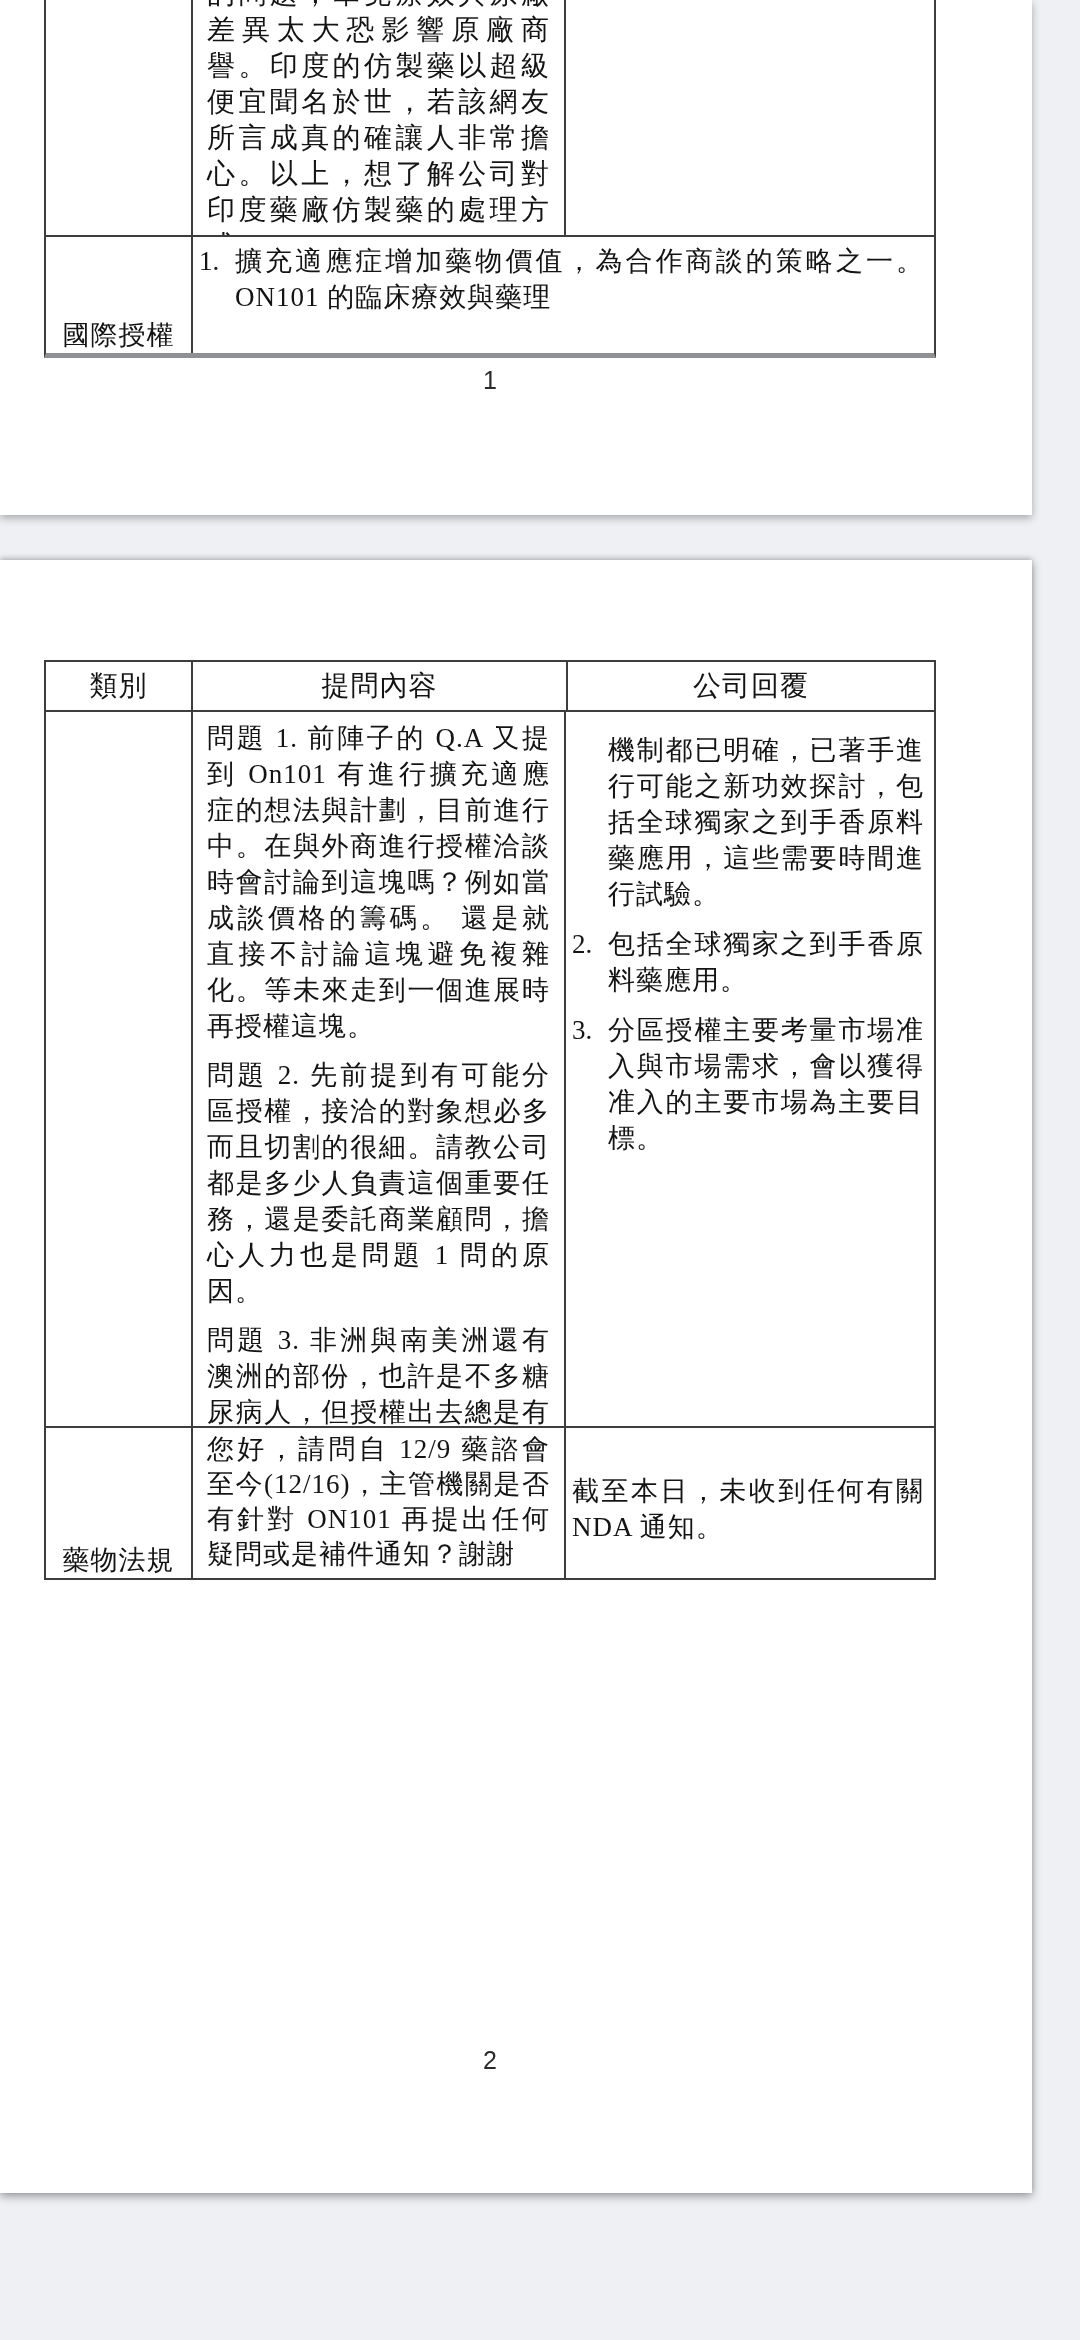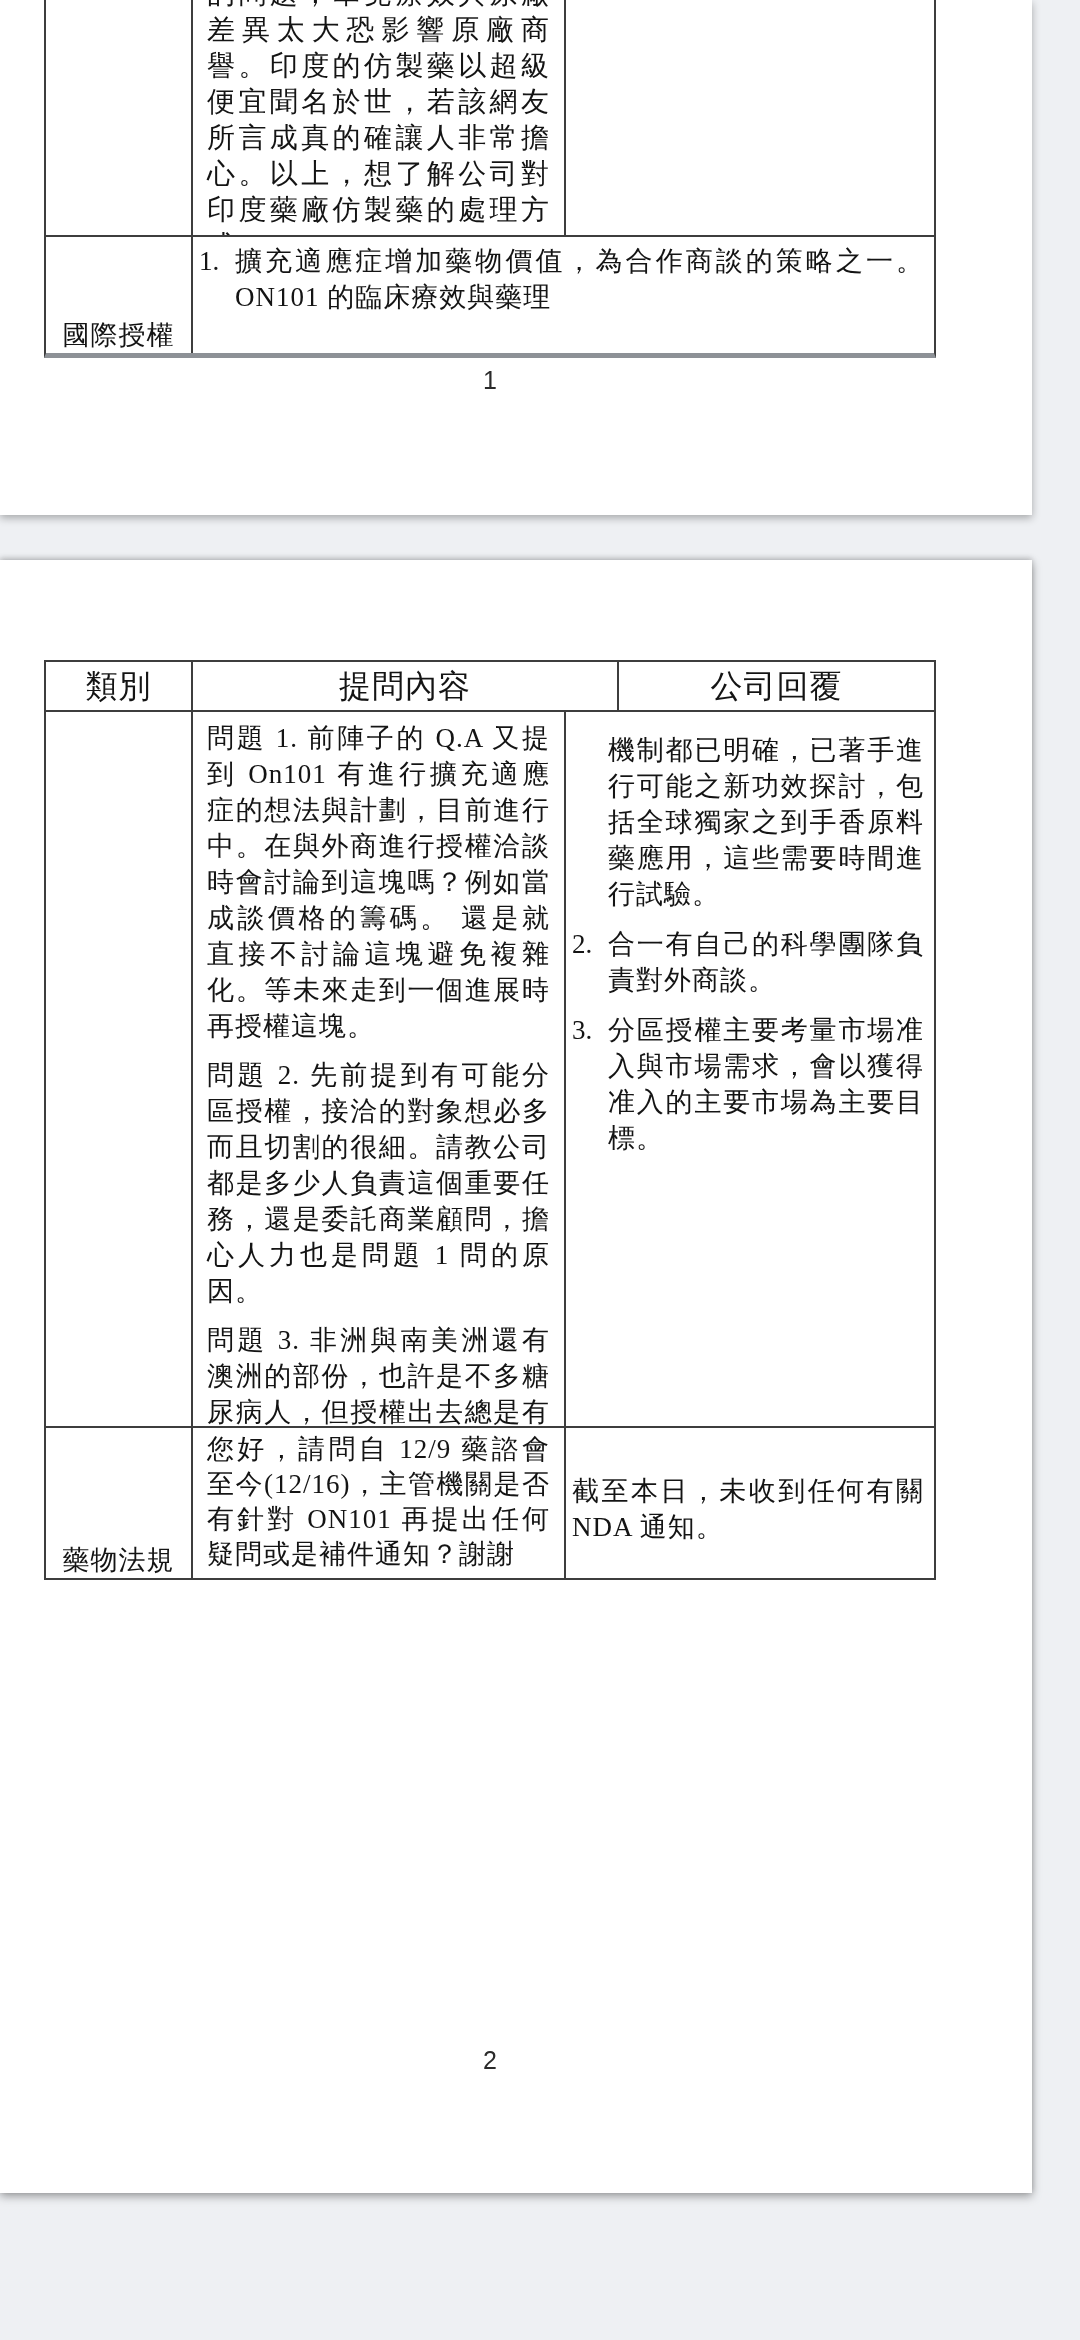--- a/index.html
+++ b/index.html
@@ -37,22 +37,22 @@
   
   .t1{top:0;border-bottom:5px solid #8d9196;}
   .t1 .rowA{height:235px;}
   .t1 .rowA .c2 .clip{margin-top:-24px;font-size:28px;}
   .t1 .rowB{height:118px;border-top:2px solid #3d3d3d;}
   .t1 .rowB .c2{padding-top:12px;line-height:42px;}
   .t1 .rowB .c3{padding-top:6px;}
   
   .t2{top:100px;border-top:2px solid #3d3d3d;border-bottom:2px solid #3d3d3d;}
   .hrow{height:50px;border-bottom:2px solid #3d3d3d;}
-  .hrow .cell{display:flex;align-items:center;justify-content:center;font-size:32px;}
-  .hrow .hc2{width:426px;border-right:2px solid #3d3d3d;padding:0;}
+  .hrow .cell{display:flex;align-items:center;justify-content:center;font-size:28px;}
+  .hrow .hc2{width:375px;border-right:2px solid #3d3d3d;padding:0;}
   .hrow .hc3{padding:8px;}
   .r1{height:716px;border-bottom:2px solid #3d3d3d;}
   .r1 .c2{padding-top:8px;}
   .r1 .c2 p{margin:0 0 13px 0;}
   .r1 .c3{padding-top:8px;margin-top:12px;}
   .r1 .c3 .li{margin-bottom:14px;}
   .r2{height:150px;}
   .r2 .c2{padding-top:4px;line-height:35px;}
   .r2 .c3{display:flex;flex-direction:column;justify-content:center;margin-top:11px;}
   
@@ -117,21 +117,21 @@
           <p class="jt">問題 2. 先前提到有可能分區授權，接洽的對象想必多而且切割的很細。請教公司都是多少人負責這個重要任務，還是委託商業顧問，擔心人力也是問題 1 問的原因。</p>
           <p class="jt">問題 3. 非洲與南美洲還有澳洲的部份，也許是不多糖尿病人，但授權出去總是有錢。目前公司如何處理這些非主要市場。</p>
         </div>
         <div class="cell c3">
           <div class="li">
             <span class="mk"></span>
             <span class="jt" style="display:block">機制都已明確，已著手進行可能之新功效探討，包括全球獨家之到手香原料藥應用，這些需要時間進行試驗。</span>
           </div>
           <div class="li">
             <span class="mk">2.</span>
-            <span class="jt" style="display:block">合一有自己的科學團隊負責對外商談。</span>
+            <span class="jt" style="display:block">包括全球獨家之到手香原料藥應用。</span>
           </div>
           <div class="li">
             <span class="mk">3.</span>
             <span class="jt" style="display:block">分區授權主要考量市場准入與市場需求，會以獲得准入的主要市場為主要目標。</span>
           </div>
         </div>
       </div>
 
       <div class="row r2">
         <div class="cell c1">

